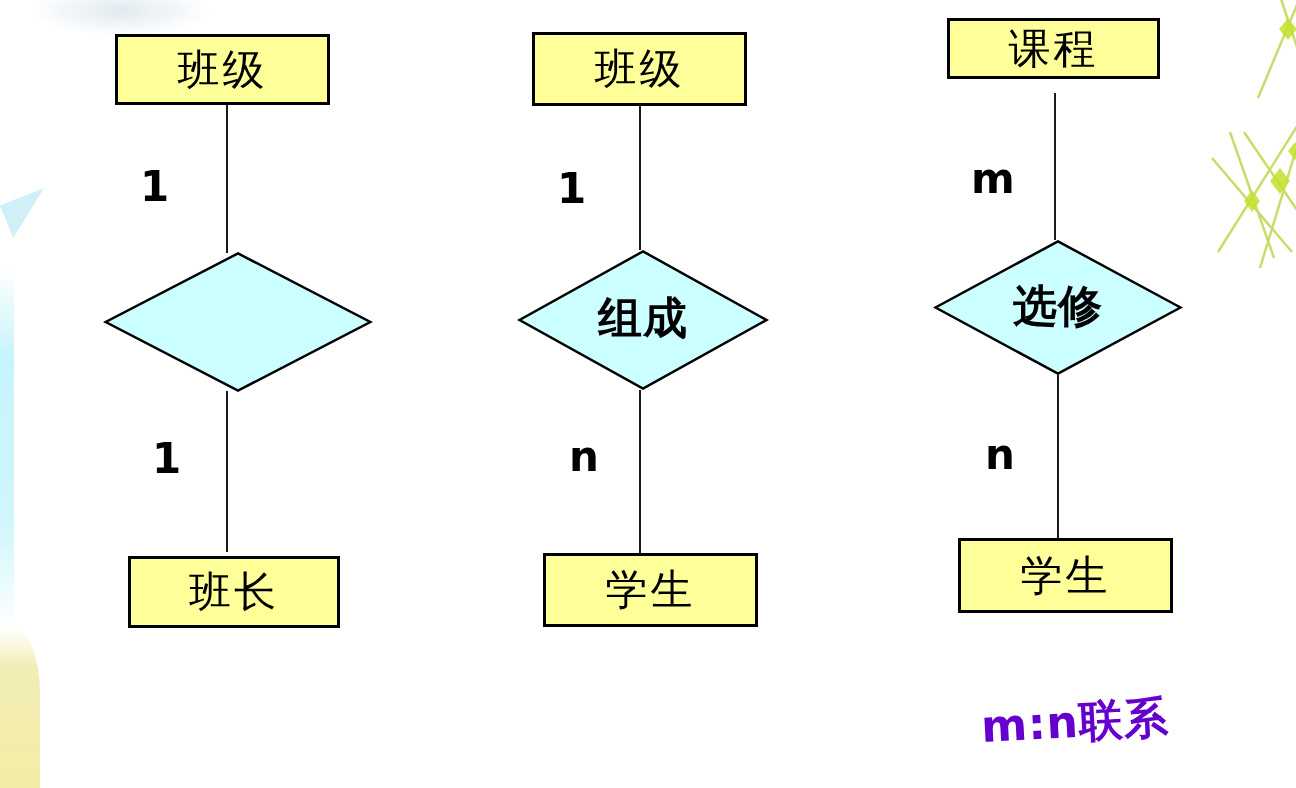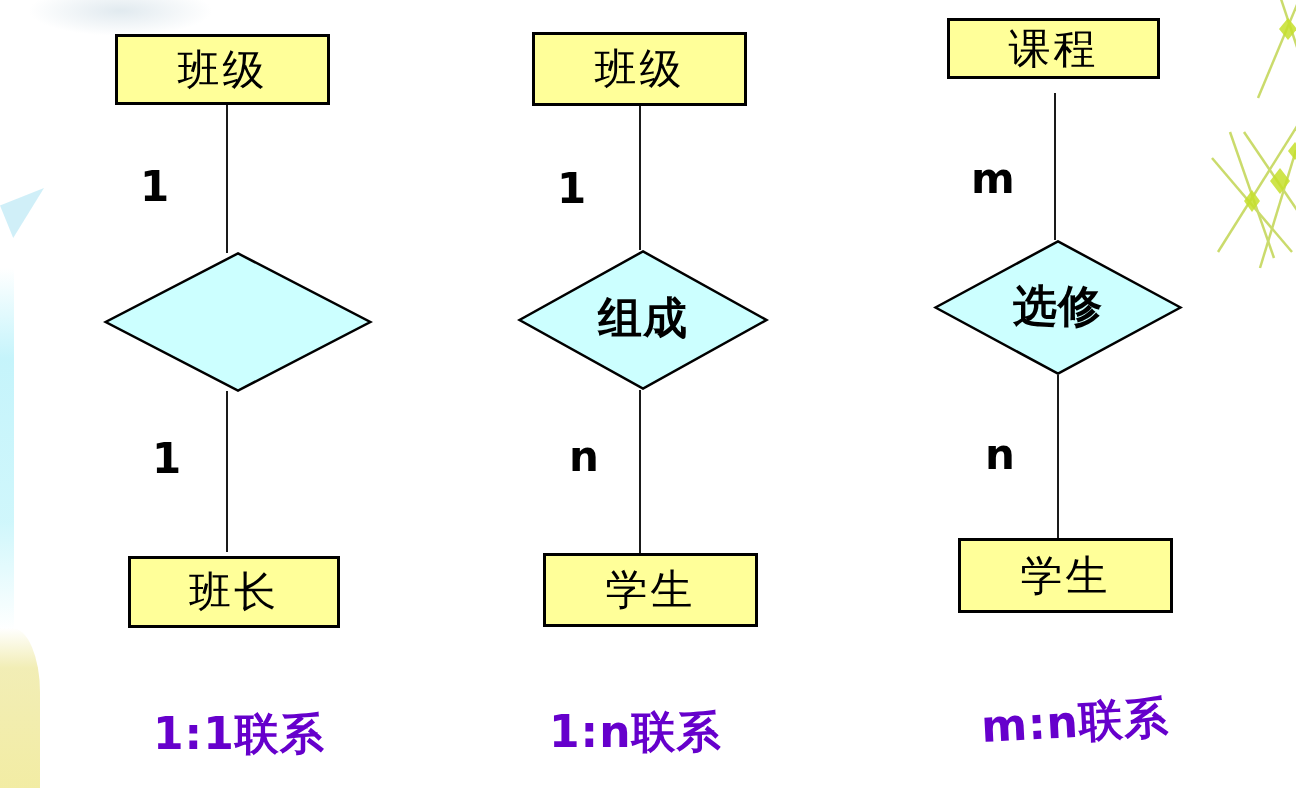--- a/index.html
+++ b/index.html
@@ -124,39 +124,37 @@
   <div class="diamond c1-diamond">
     <svg viewBox="0 0 100 100" preserveAspectRatio="none">
       <polygon points="50,1 99,50 50,99 1,50" stroke="#000" stroke-width="2.5" vector-effect="non-scaling-stroke" fill="#ccffff"></polygon>
     </svg>
   </div>
   <div class="connector c1-line-bottom"></div>
   <div class="cardinality c1-card-bottom">1</div>
   <div class="entity c1-entity-bottom">
     <span>班长</span>
   </div>
-  <div class="caption c1-caption">1:1联系</div>
 
   <div class="entity c2-entity-top">
     <span>班级</span>
   </div>
   <div class="connector c2-line-top"></div>
   <div class="cardinality c2-card-top">1</div>
   <div class="diamond c2-diamond">
     <svg viewBox="0 0 100 100" preserveAspectRatio="none">
       <polygon points="50,1 99,50 50,99 1,50" stroke="#000" stroke-width="2.5" vector-effect="non-scaling-stroke" fill="#ccffff"></polygon>
     </svg>
     <span class="rel-label">组成</span>
   </div>
   <div class="connector c2-line-bottom"></div>
   <div class="cardinality c2-card-bottom">n</div>
   <div class="entity c2-entity-bottom">
     <span>学生</span>
   </div>
-  <div class="caption c2-caption">1:n联系</div>
 
   <div class="entity c3-entity-top">
     <span>课程</span>
   </div>
   <div class="connector c3-line-top"></div>
   <div class="cardinality c3-card-top">m</div>
   <div class="diamond c3-diamond">
     <svg viewBox="0 0 100 100" preserveAspectRatio="none">
       <polygon points="50,1 99,50 50,99 1,50" stroke="#000" stroke-width="2.5" vector-effect="non-scaling-stroke" fill="#ccffff"></polygon>
     </svg>

